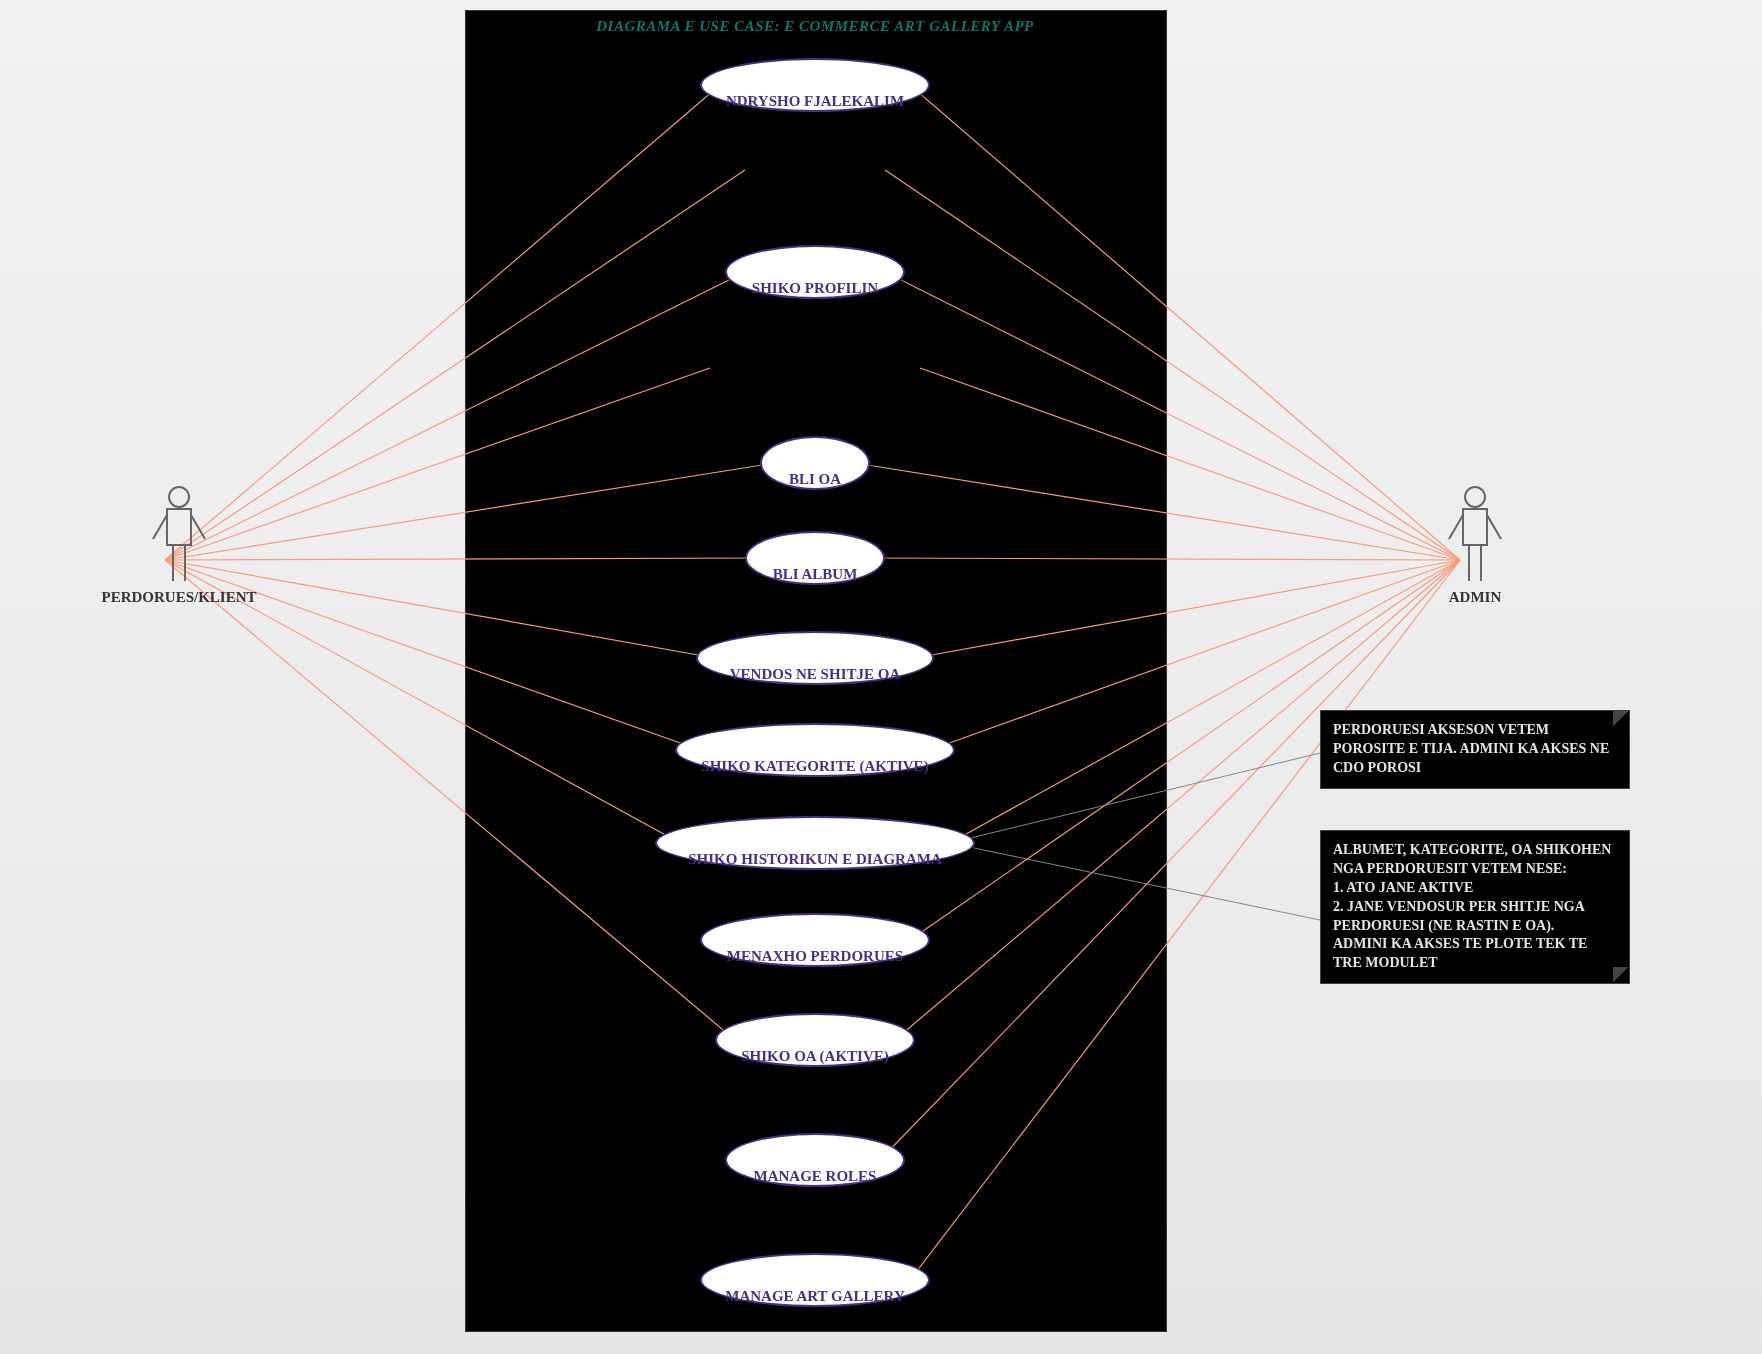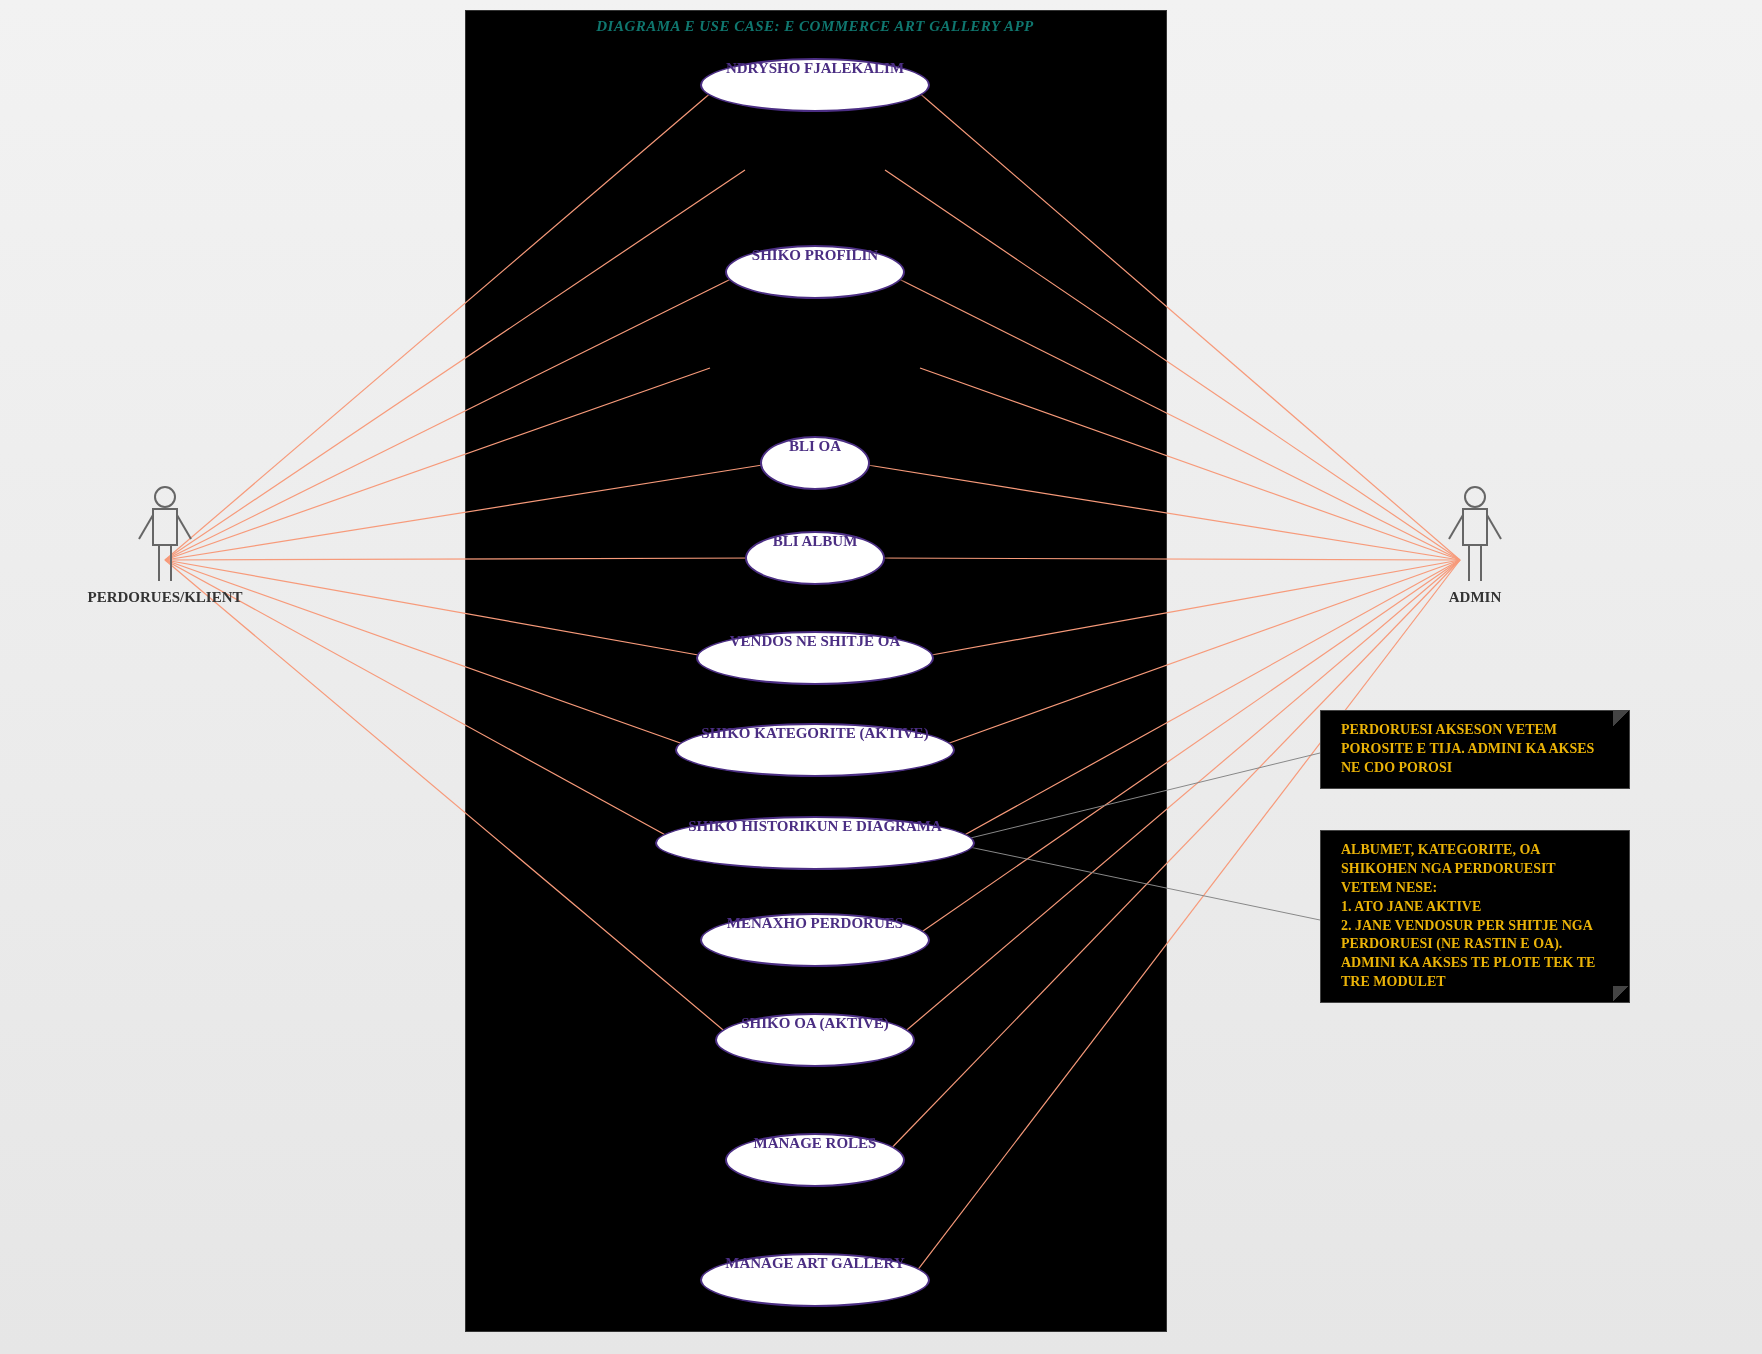--- a/index.html
+++ b/index.html
@@ -44,21 +44,21 @@
     font-size: 15px;
     letter-spacing: 0.5px;
     text-shadow: 1px 1px 0 #000, -1px -1px 0 #000;
   }
   .ellipse {
     position: absolute;
     background: #fff;
     border: 2px solid #4b2e83;
     border-radius: 50%;
     display: flex;
-    align-items: flex-start;
+    align-items: flex-end;
     justify-content: center;
     text-align: center;
     color: #4b2e83;
     font-weight: bold;
     font-size: 15px;
     box-shadow: 2px 2px 4px rgba(0,0,0,0.5);
     padding: 0 10px;
     box-sizing: border-box;
   }
   .actor {
@@ -68,25 +68,25 @@
     font-weight: bold;
     font-size: 15px;
   }
   .actor svg {
     display: block;
     margin: 0 auto 6px auto;
   }
   .note {
     position: absolute;
     background: #000;
-    color: #eab308;
+    color: #e5e5e5;
     font-family: "Times New Roman", serif;
     font-weight: bold;
     font-size: 14px;
-    padding: 10px 20px;
+    padding: 10px 12px;
     border: 1px solid #444;
     box-sizing: border-box;
     line-height: 1.35;
   }
   .note .fold {
     position: absolute;
     right: 0;
     width: 16px;
     height: 16px;
     background: linear-gradient(135deg, #444 0%, #444 49%, #000 50%, #000 100%);
@@ -165,21 +165,21 @@
   <div class="ellipse" style="left:715px; top:1013px;width:200px; height:54px;">
       <span>SHIKO OA (AKTIVE)</span>
     </div>
   <div class="ellipse" style="left:725px; top:1133px;width:180px; height:54px;">
       <span>MANAGE ROLES</span>
     </div>
   <div class="ellipse" style="left:700px; top:1253px;width:230px; height:54px;">
       <span>MANAGE ART GALLERY</span>
     </div>
 
-  <div class="actor" style="left:50px; top:485px; width:230px;">
+  <div class="actor" style="left:64px; top:485px; width:230px;">
     <svg width="56" height="98" viewBox="0 0 56 98">
       <circle cx="28" cy="12" r="10" fill="none" stroke="#666" stroke-width="2"></circle>
       <rect x="16" y="24" width="24" height="36" fill="none" stroke="#666" stroke-width="2"></rect>
       <line x1="16" y1="30" x2="2" y2="54" stroke="#666" stroke-width="2"></line>
       <line x1="40" y1="30" x2="54" y2="54" stroke="#666" stroke-width="2"></line>
       <line x1="22" y1="60" x2="22" y2="96" stroke="#666" stroke-width="2"></line>
       <line x1="34" y1="60" x2="34" y2="96" stroke="#666" stroke-width="2"></line>
     </svg>
     <div>PERDORUES/KLIENT</div>
   </div>

